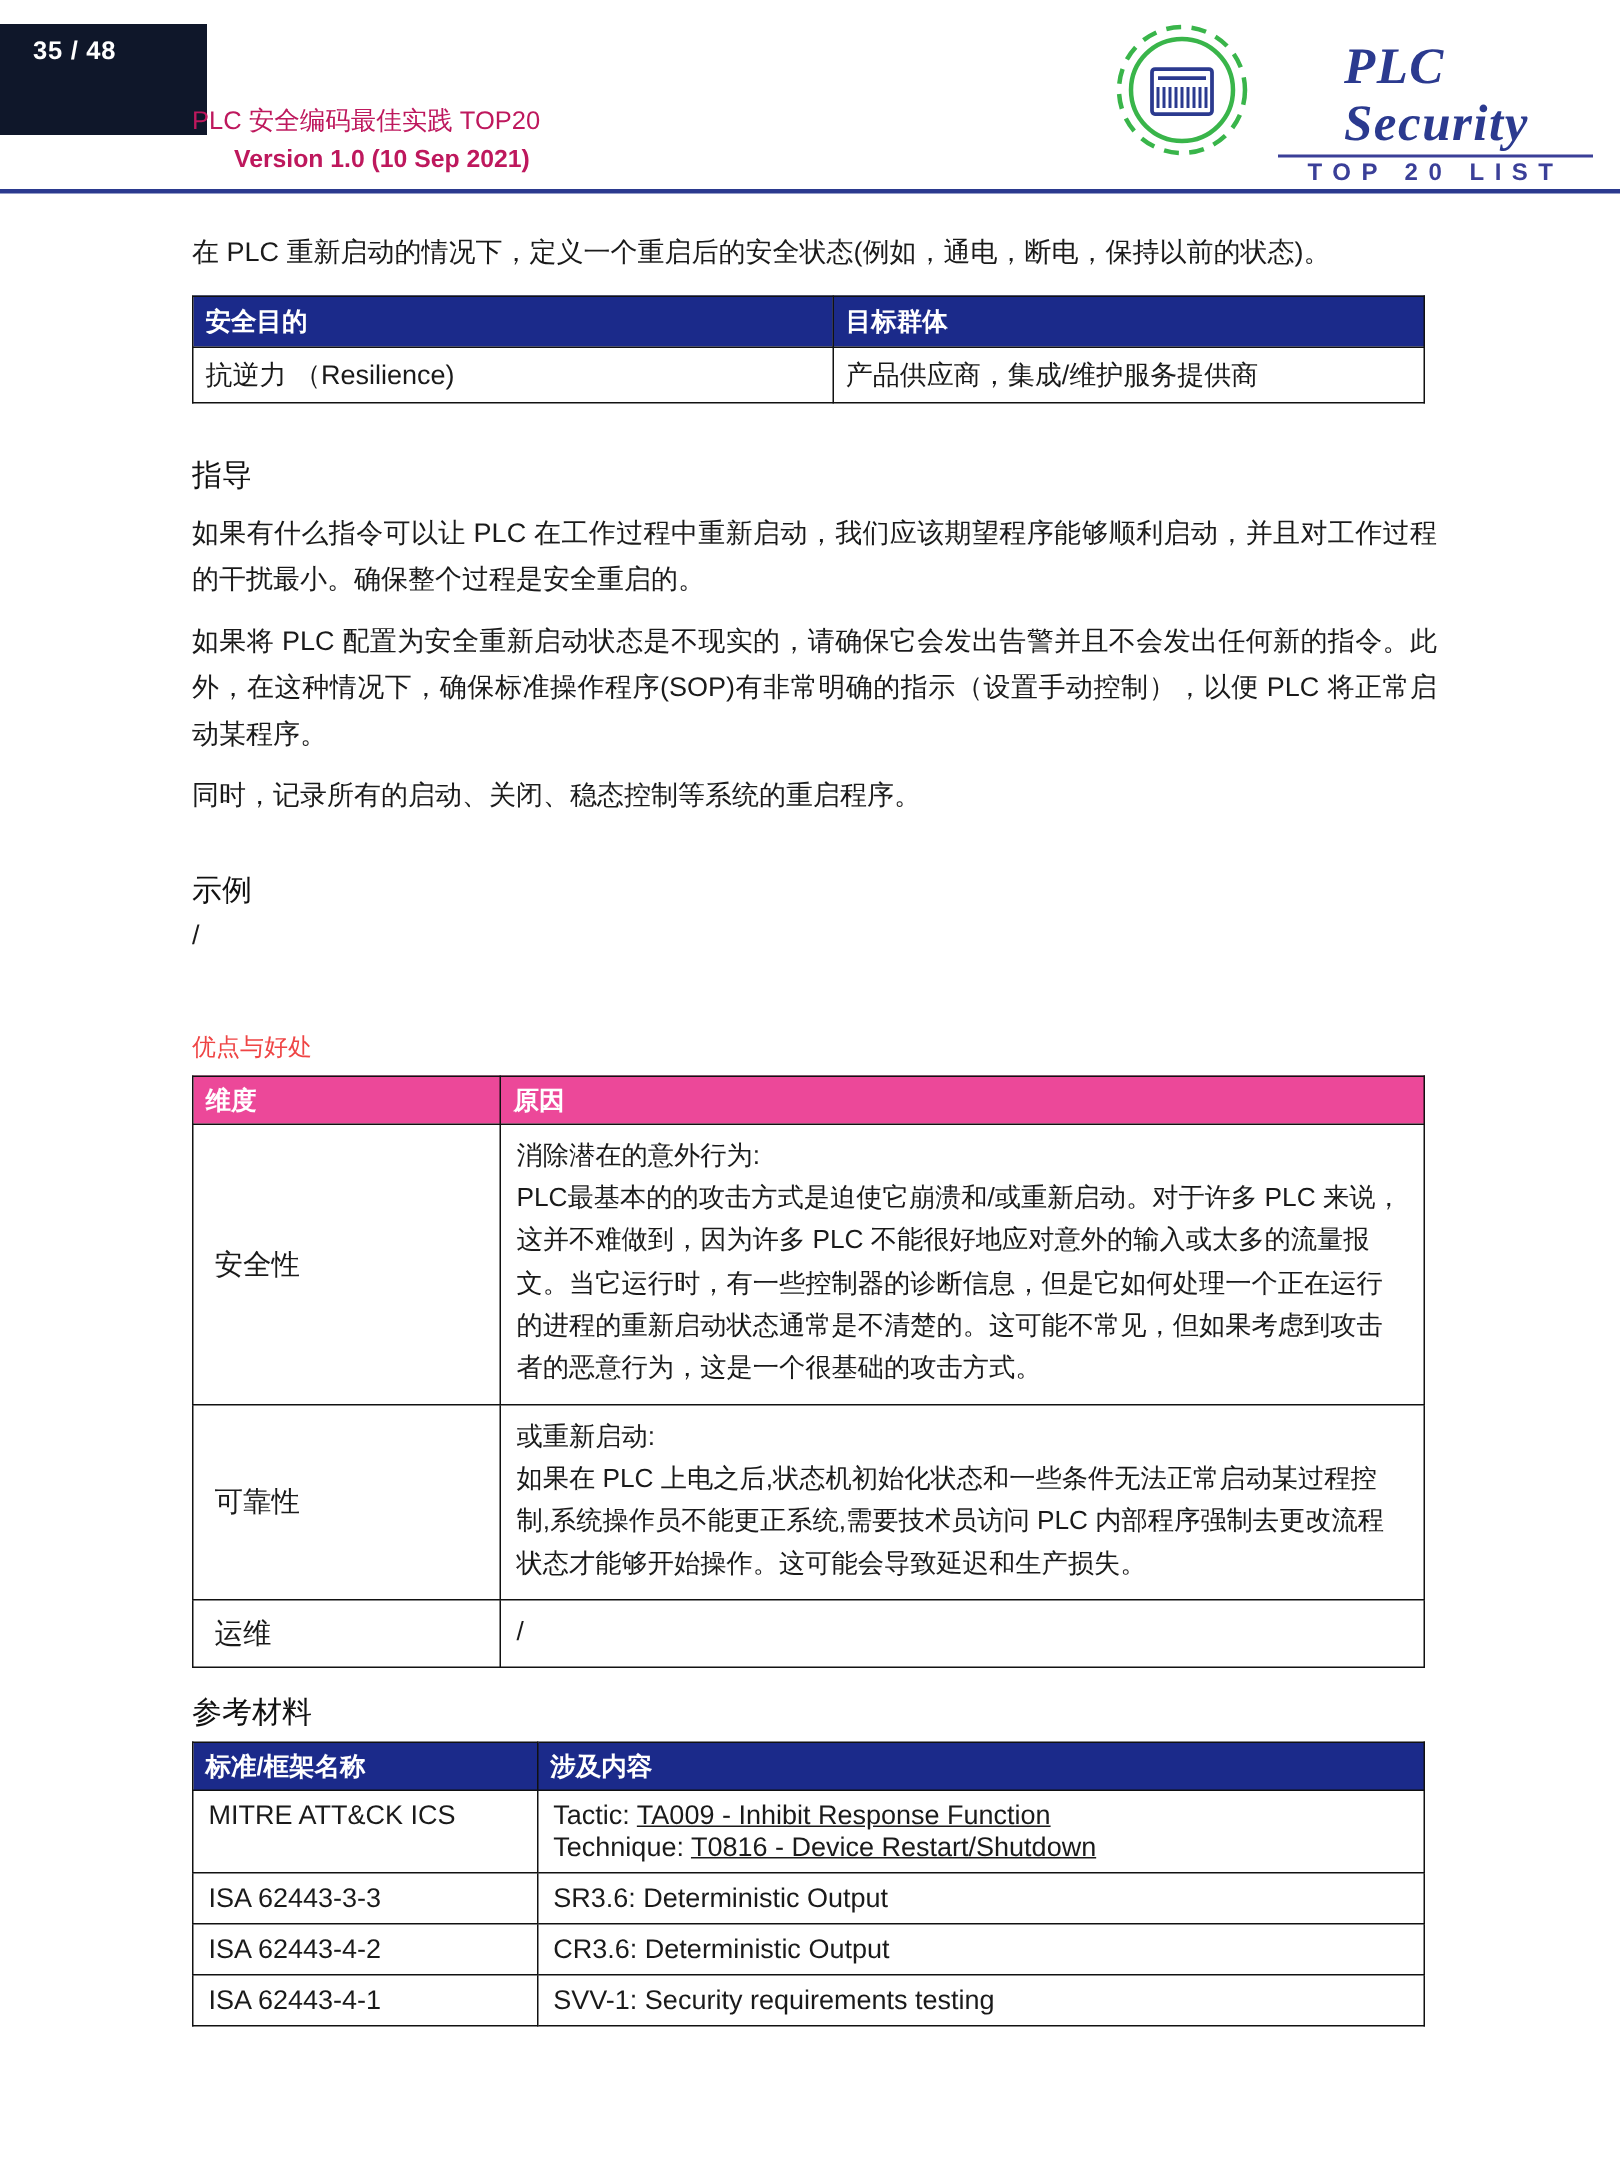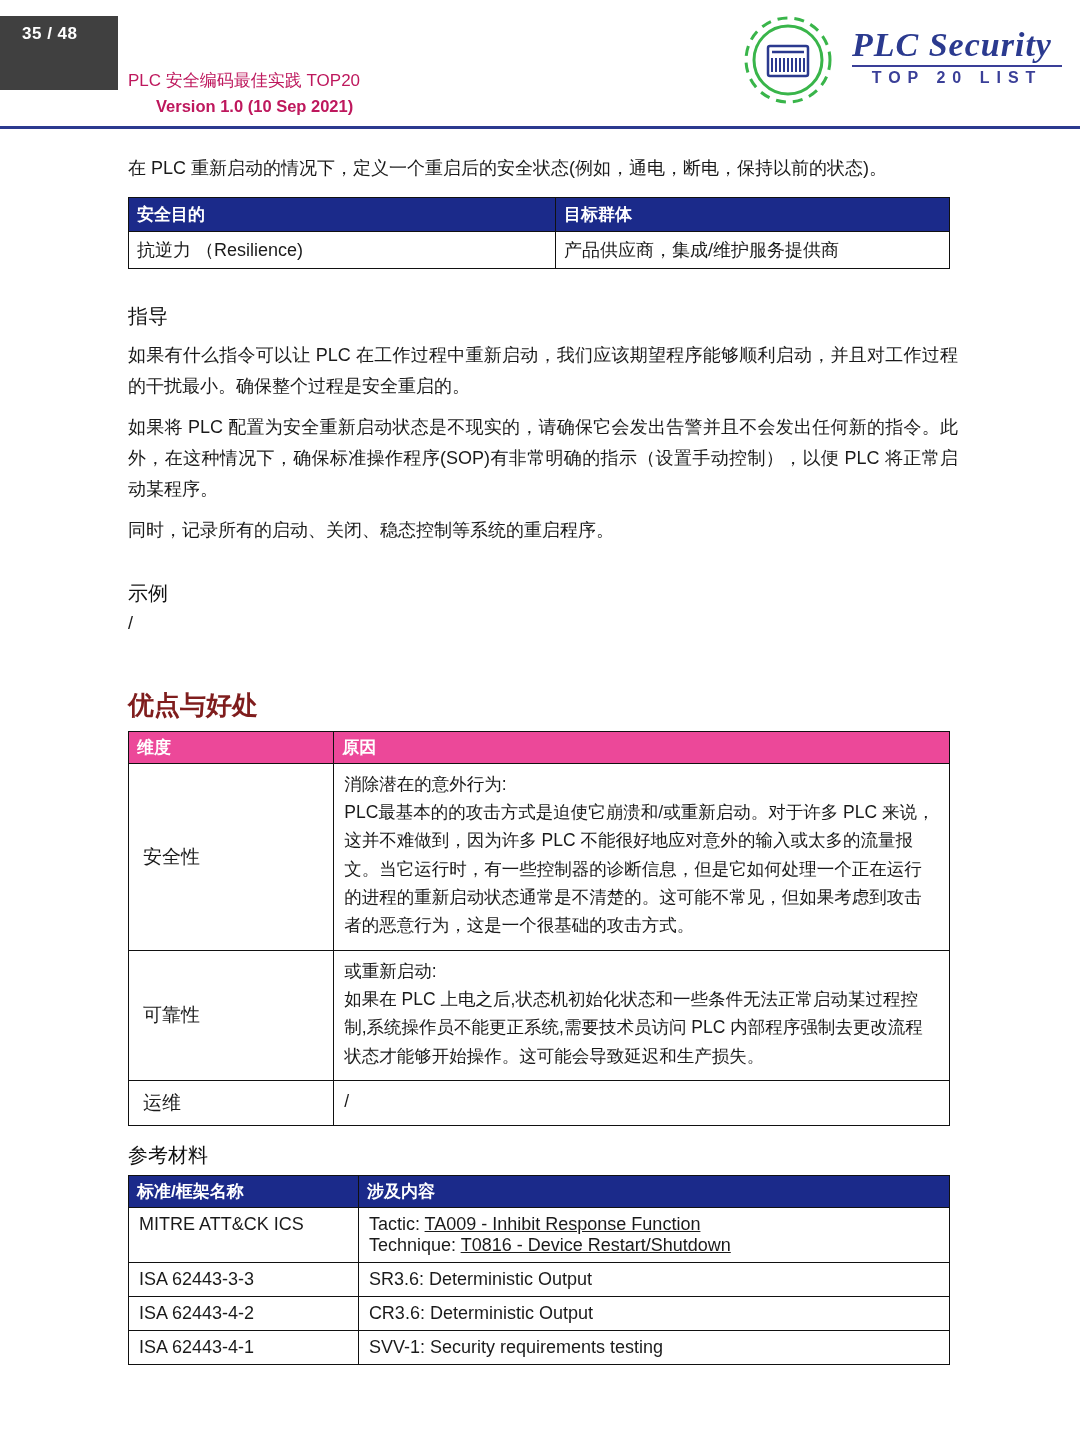--- a/index.html
+++ b/index.html
@@ -16,22 +16,22 @@
 
   
   .header {
     position: relative;
     height: 128px;
     width: 1080px;
   }
   .page-badge {
     position: absolute;
     left: 0; top: 16px;
-    width: 118px; height: 74px;
-    background: #404040;
+    width: 138px; height: 74px;
+    background: #0f172a;
     color: #ffffff;
     font-weight: bold;
     font-size: 17px;
     display: flex;
     align-items: flex-start;
     justify-content: flex-start;
     padding: 8px 0 1px 22px;
     letter-spacing: .5px;
   }
   .header-title-block {
@@ -57,20 +57,21 @@
     color: #2b3a8f;
     font-weight: bold;
   }
   .logo-text .l1 {
     font-size: 34px;
     letter-spacing: 1px;
     line-height: 38px;
     font-family: "Liberation Serif", serif;
     font-style: italic;
     font-weight: bold;
+    margin-left: 44px;
   }
   .logo-text .l2 {
     font-size: 16px;
     letter-spacing: 7px;
     color: #3a3f98;
     border-top: 2px solid #3a3f98;
     padding-top: 2px;
     margin-top: 1px;
     width: 210px;
     text-align: center;
@@ -138,23 +139,23 @@
     line-height: 1.72;
     text-align: justify;
   }
   .slash {
     margin: 4px 0 0 128px;
     font-size: 18px;
   }
 
   .h-benefits {
     margin: 54px 0 8px 128px;
-    font-size: 26px;
-    font-weight: bold;
-    color: #7f1d1d;
+    font-size: 16px;
+    font-weight: normal;
+    color: #ef4444;
   }
   .t-benefits thead th {
     background: #ec4899;
     color: #ffffff;
     font-weight: bold;
     font-size: 17px;
   }
   .t-benefits col.c1 { width: 25%; }
   .t-benefits td.dim {
     font-size: 19px;

